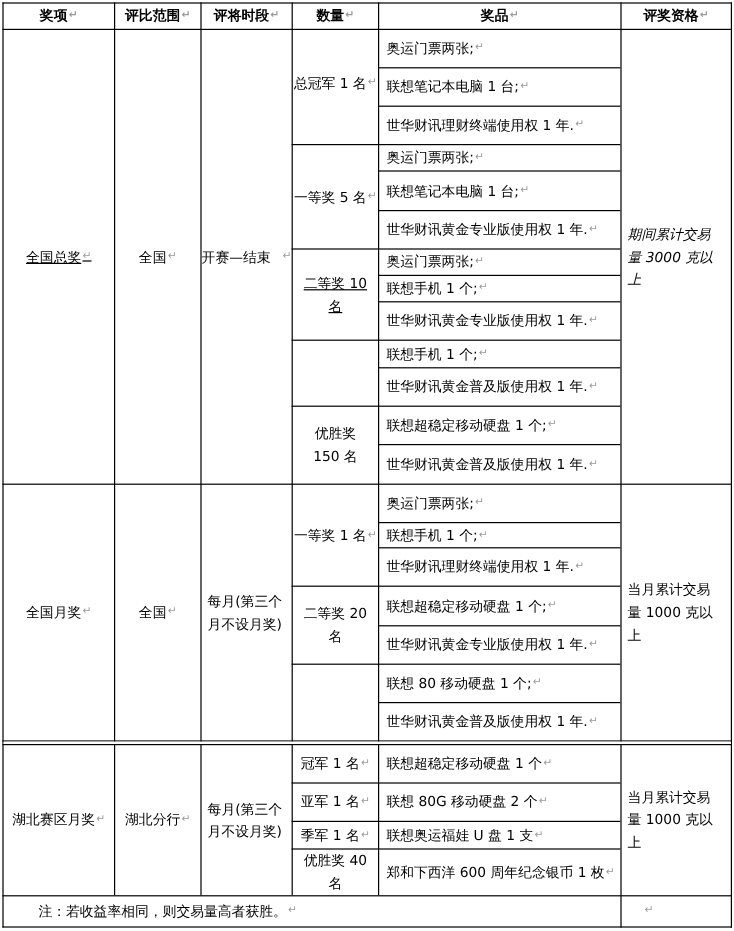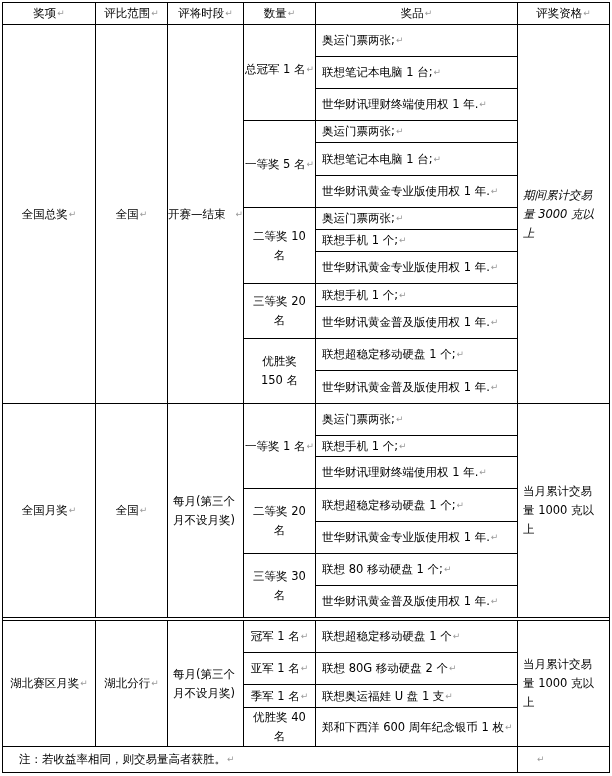--- a/index.html
+++ b/index.html
@@ -4,21 +4,21 @@
 <style>
   html, body { margin:0; padding:0; background:#ffffff; }
   body { width:612px; height:776px; position:relative; overflow:hidden;
          font-family: "DejaVu Sans", "Liberation Sans", sans-serif; color:#000; }
   .cell { position:absolute; box-sizing:border-box; display:flex; align-items:center;
           font-size:11.5px; line-height:19px; }
   .hline { position:absolute; height:1px; background:#000; }
   .vline { position:absolute; width:1px; background:#000; }
   .center { justify-content:center; text-align:center; }
   .left { justify-content:flex-start; text-align:left; padding-left:6px; }
-  .bold { font-weight:normal; }
+  .bold { font-weight:bold; }
   .mark { color:#9a9a9a; font-size:9px; margin-left:1px; }
   .ml { padding-left:5px; padding-right:3px; }
 </style>
 </head>
 <body>
 
 <div style="position:absolute;left:0;top:0;width:612px;height:776px;">
 
   <div class="hline" style="left:2px;top:2px;width:608px;"></div>
   <div class="hline" style="left:2px;top:772px;width:608px;"></div>
@@ -83,21 +83,21 @@
     </div>
   <div class="cell center bold" style="left:316px;top:3px;width:201px;height:21px;">
       <span>奖品</span>
       <span class="mark">↵</span>
     </div>
   <div class="cell center bold" style="left:518px;top:3px;width:91px;height:21px;">
       <span>评奖资格</span>
       <span class="mark">↵</span>
     </div>
 
-  <div class="cell center" style="left:3px;top:25px;width:92px;height:378px;">
+  <div class="cell center" style="left:3px;top:25px;width:92px;height:378px;text-decoration:underline;">
       <span>全国总奖</span>
       <span class="mark">↵</span>
     </div>
   <div class="cell center" style="left:96px;top:25px;width:71px;height:378px;">
       <span>全国</span>
       <span class="mark">↵</span>
     </div>
   <div class="cell center" style="left:168px;top:25px;width:75px;height:378px;justify-content:space-between;">
       <span>开赛—结束</span>
       <span class="mark">↵</span>
@@ -133,39 +133,36 @@
     </div>
   <div class="cell left" style="left:316px;top:143px;width:201px;height:32px;">
       <span>联想笔记本电脑 1 台;</span>
       <span class="mark">↵</span>
     </div>
   <div class="cell left" style="left:316px;top:176px;width:201px;height:31px;">
       <span>世华财讯黄金专业版使用权 1 年.</span>
       <span class="mark">↵</span>
     </div>
 
-  <div class="cell center" style="left:244px;top:208px;width:71px;height:75px;padding:0 6px;">
+  <div class="cell center" style="left:244px;top:208px;width:71px;height:75px;padding:0 6px;text-decoration:underline;">
       <span style="display:block;width:56px;">二等奖 10 名</span>
     </div>
   <div class="cell left" style="left:316px;top:208px;width:201px;height:21px;">
       <span>奥运门票两张;</span>
       <span class="mark">↵</span>
     </div>
   <div class="cell left" style="left:316px;top:230px;width:201px;height:21px;">
       <span>联想手机 1 个;</span>
       <span class="mark">↵</span>
     </div>
   <div class="cell left" style="left:316px;top:252px;width:201px;height:31px;">
       <span>世华财讯黄金专业版使用权 1 年.</span>
       <span class="mark">↵</span>
     </div>
 
-  <div class="cell center" style="left:244px;top:284px;width:71px;height:54px;padding:0 6px;">
-      <span style="display:block;width:56px;">三等奖 20 名</span>
-    </div>
   <div class="cell left" style="left:316px;top:284px;width:201px;height:22px;">
       <span>联想手机 1 个;</span>
       <span class="mark">↵</span>
     </div>
   <div class="cell left" style="left:316px;top:307px;width:201px;height:31px;">
       <span>世华财讯黄金普及版使用权 1 年.</span>
       <span class="mark">↵</span>
     </div>
 
   <div class="cell center" style="left:244px;top:339px;width:71px;height:64px;padding:0 6px;">
@@ -217,23 +214,20 @@
     </div>
   <div class="cell left" style="left:316px;top:489px;width:201px;height:32px;">
       <span>联想超稳定移动硬盘 1 个;</span>
       <span class="mark">↵</span>
     </div>
   <div class="cell left" style="left:316px;top:522px;width:201px;height:31px;">
       <span>世华财讯黄金专业版使用权 1 年.</span>
       <span class="mark">↵</span>
     </div>
 
-  <div class="cell center" style="left:244px;top:554px;width:71px;height:63px;padding:0 6px;">
-      <span style="display:block;width:56px;">三等奖 30 名</span>
-    </div>
   <div class="cell left" style="left:316px;top:554px;width:201px;height:31px;">
       <span>联想 80 移动硬盘 1 个;</span>
       <span class="mark">↵</span>
     </div>
   <div class="cell left" style="left:316px;top:586px;width:201px;height:31px;">
       <span>世华财讯黄金普及版使用权 1 年.</span>
       <span class="mark">↵</span>
     </div>
 
   <div class="cell center" style="left:3px;top:621px;width:92px;height:125px;">
@@ -279,21 +273,21 @@
     </div>
 
   <div class="cell center" style="left:244px;top:708px;width:71px;height:38px;padding:0 6px;">
       <span style="display:block;width:56px;">优胜奖 40 名</span>
     </div>
   <div class="cell left" style="left:316px;top:708px;width:201px;height:38px;">
       <span>郑和下西洋 600 周年纪念银币 1 枚</span>
       <span class="mark">↵</span>
     </div>
 
-  <div class="cell left" style="left:3px;top:747px;width:514px;height:25px;padding-left:16px;">
+  <div class="cell left" style="left:16px;top:747px;width:514px;height:25px;padding-left:16px;">
       <span>注：若收益率相同，则交易量高者获胜。</span>
       <span class="mark">↵</span>
     </div>
   <div class="cell left" style="left:518px;top:747px;width:91px;height:25px;padding-left:18px;">
       <span class="mark">↵</span>
     </div>
 
 </div>
 
 </body></html>

